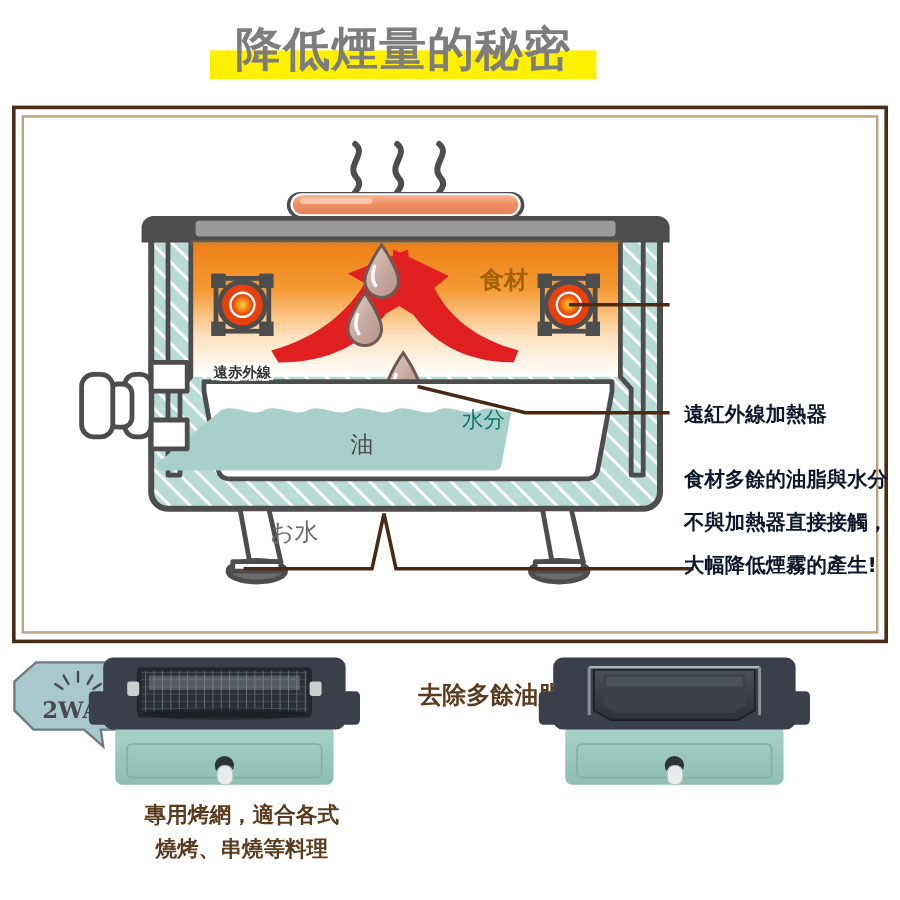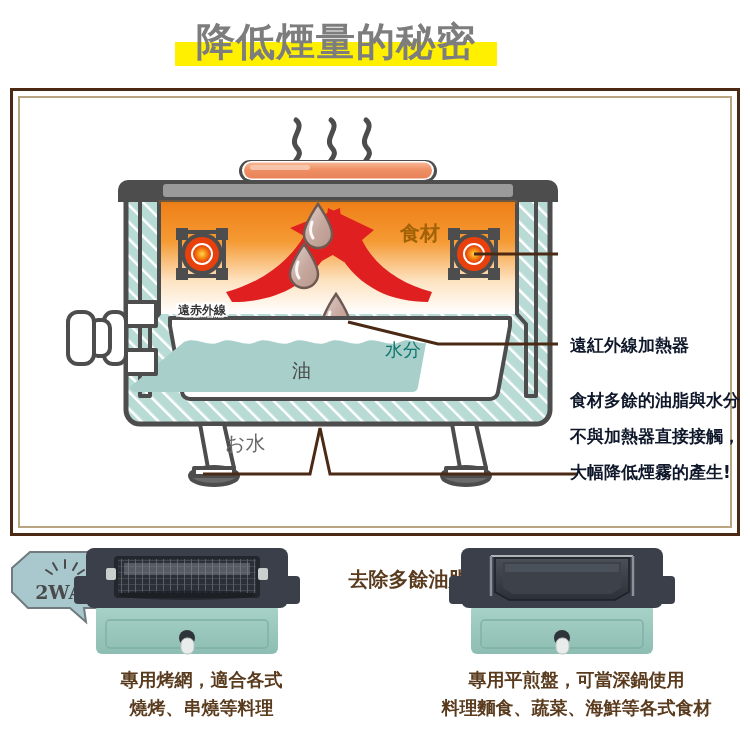--- a/index.html
+++ b/index.html
@@ -336,20 +336,16 @@
         <path d="M22,6 h186 a8,8 0 0 1 8,8 v44 a8,8 0 0 1 -8,8 h-186 a8,8 0 0 1 -8,-8 v-44 a8,8 0 0 1 8,-8 z" fill="#3a3f4a"></path>
 
         <path d="M48,16 h134 v34 l-14,8 h-106 l-14,-8 z" fill="url(#plateGrad)" stroke="#1e2127" stroke-width="1.5"></path>
         <path d="M56,20 h118 v26 l-10,6 h-98 l-10,-6 z" fill="#3c414a"></path>
         <rect x="58" y="22" width="114" height="8" fill="#5a616b" opacity="0.5"></rect>
 
         <path d="M44,14 h142" stroke="#aeb5b8" stroke-width="2" fill="none"></path>
         <path d="M44,14 v40" stroke="#8b9298" stroke-width="2.5" fill="none"></path>
         <path d="M186,14 v40" stroke="#8b9298" stroke-width="2.5" fill="none"></path>
       </svg>
-      <div class="prod-cap">
-        <span>專用平煎盤，可當深鍋使用</span>
-        <span>料理麵食、蔬菜、海鮮等各式食材</span>
-      </div>
     </div>
   </div>
 
 </div>
 
 </body></html>

